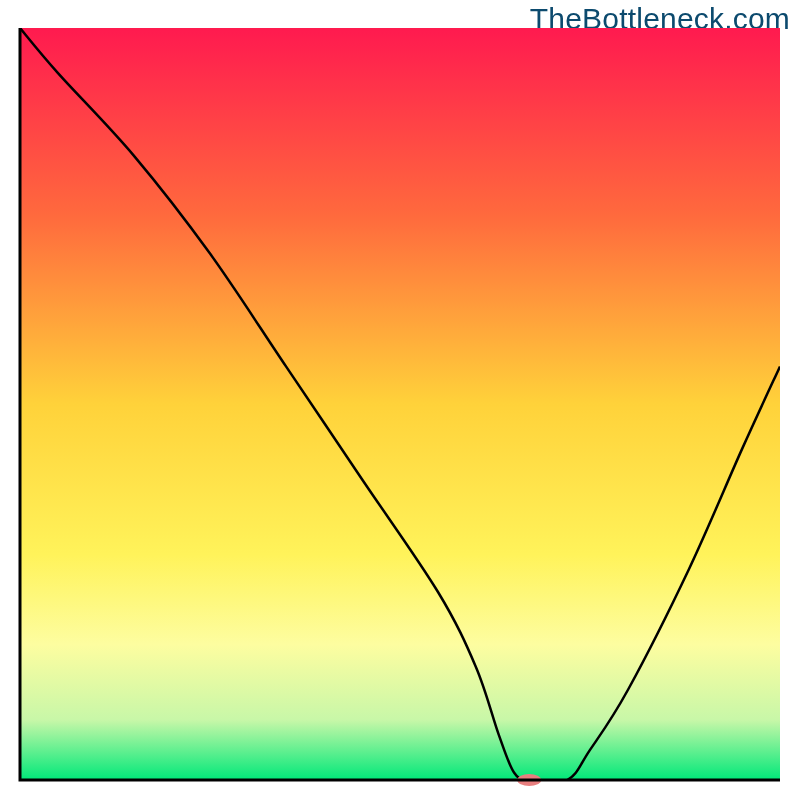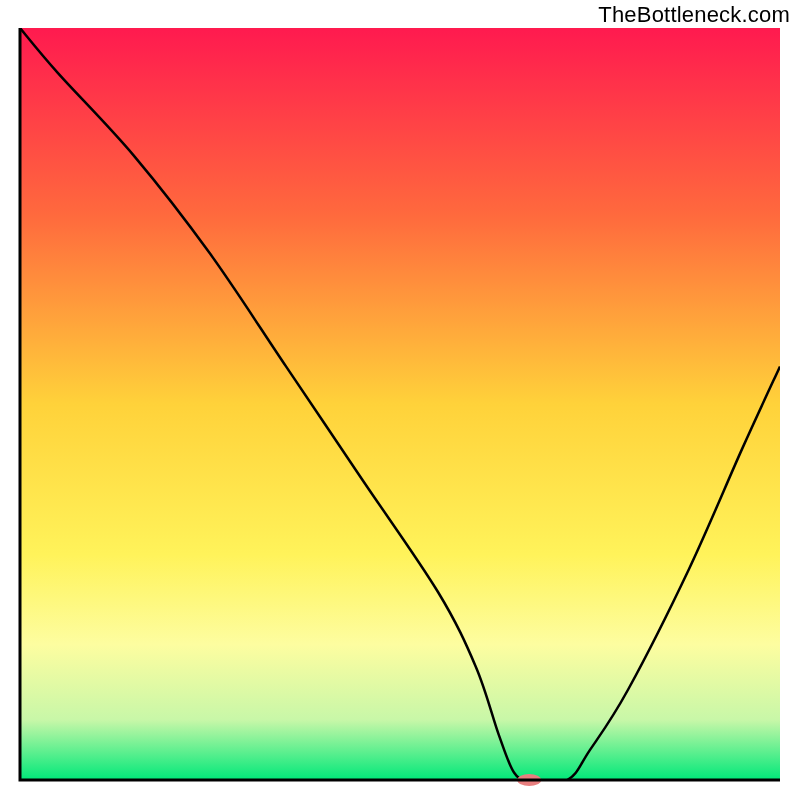--- a/index.html
+++ b/index.html
@@ -13,22 +13,22 @@
   }
   .chart-wrap {
     position: relative;
     width: 800px;
     height: 800px;
   }
   .attribution {
     position: absolute;
     top: 2px;
     right: 10px;
-    color: #000000;
-    font-size: 22px;
+    color: #0c4a6e;
+    font-size: 30px;
     letter-spacing: 0.2px;
     font-weight: 400;
     text-align: center;
   }
   svg {
     position: absolute;
     left: 0;
     top: 0;
   }
 </style>

